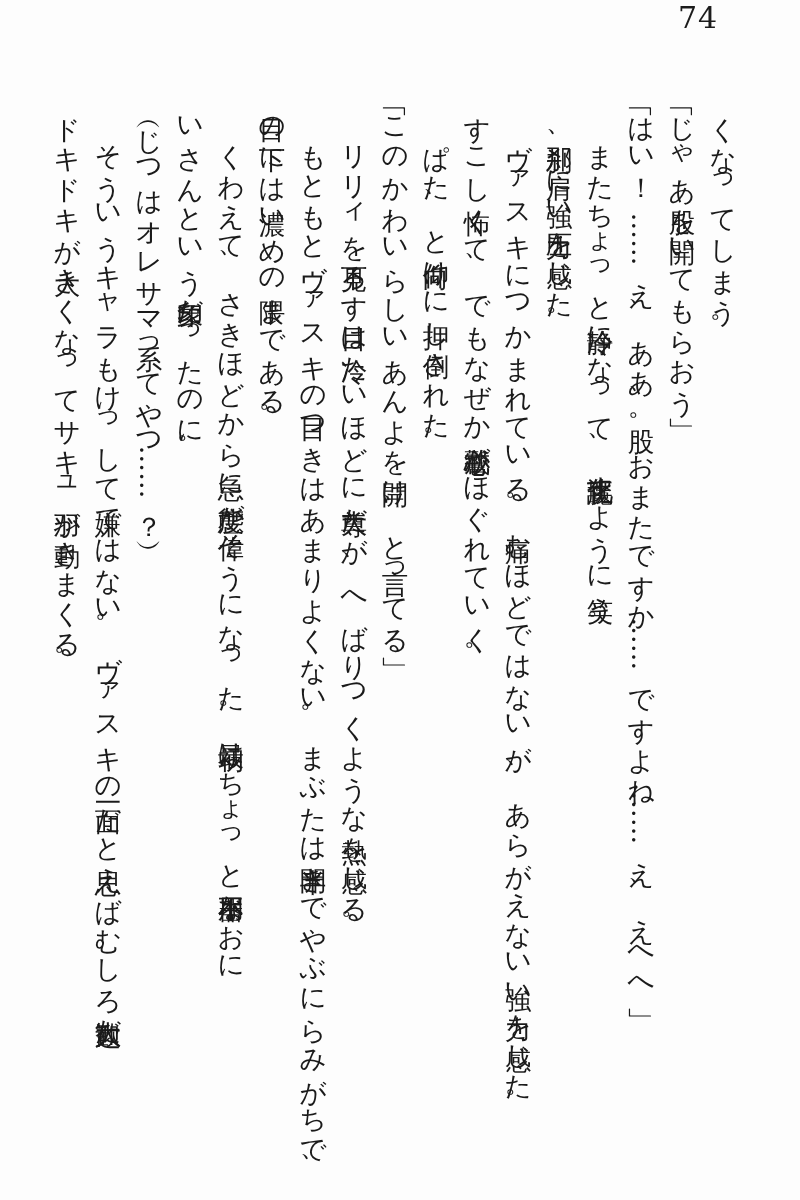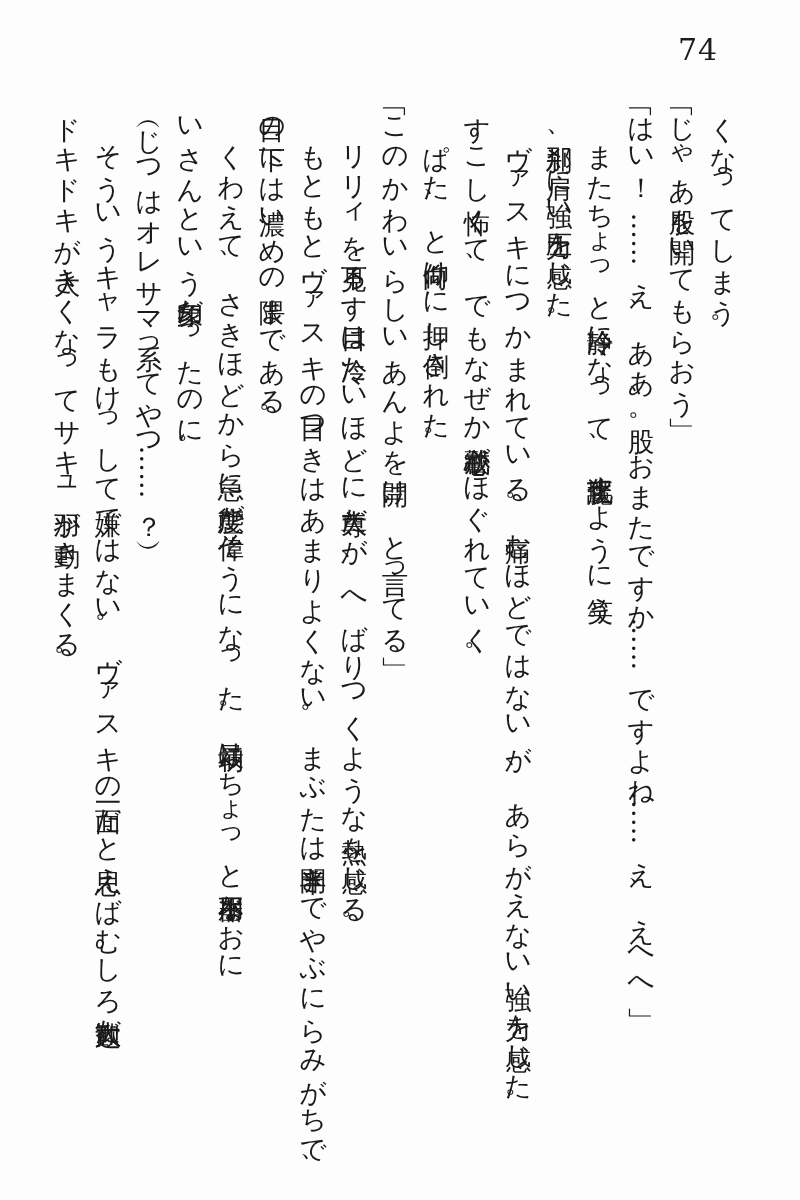--- a/index.html
+++ b/index.html
@@ -12,21 +12,21 @@
   }
   .book-page {
     position: relative;
     width: 800px;
     height: 1200px;
     background: #fdfdfd;
     overflow: hidden;
   }
   .page-number {
     position: absolute;
-    top: 35px;
+    top: 3px;
     left: 678px;
     font-size: 30px;
     line-height: 1;
     color: #1c1c1c;
     letter-spacing: 1px;
   }
   .text-block {
     position: absolute;
     top: 99px;
     right: 56px;

